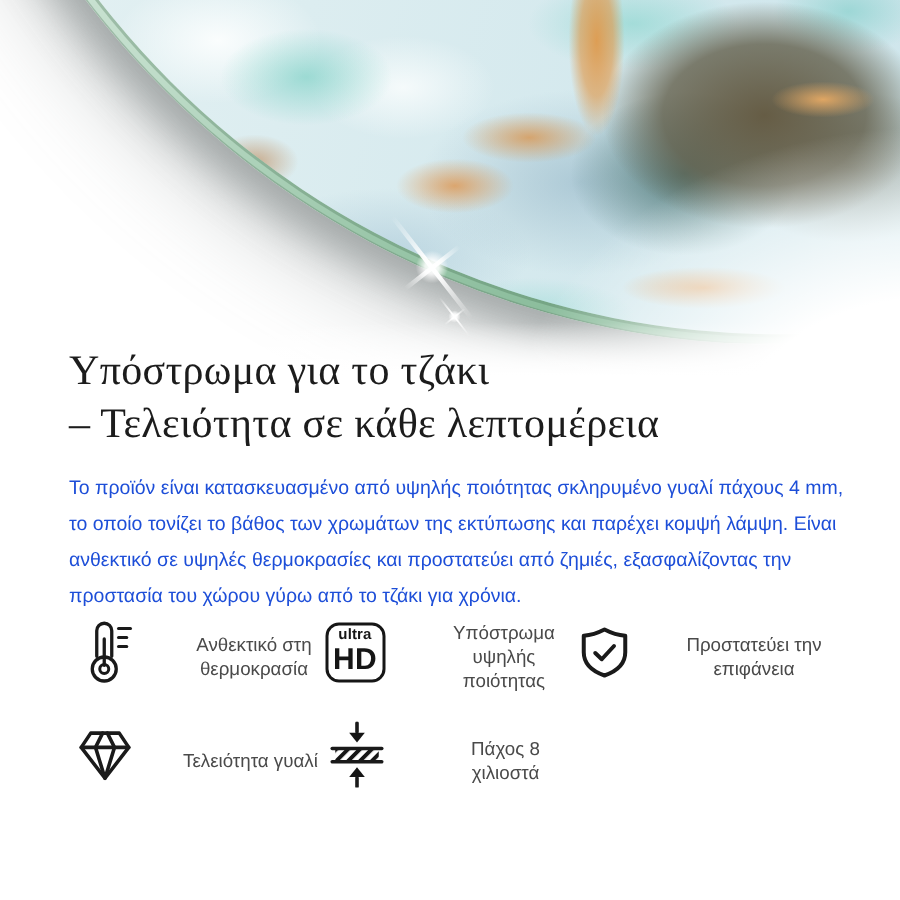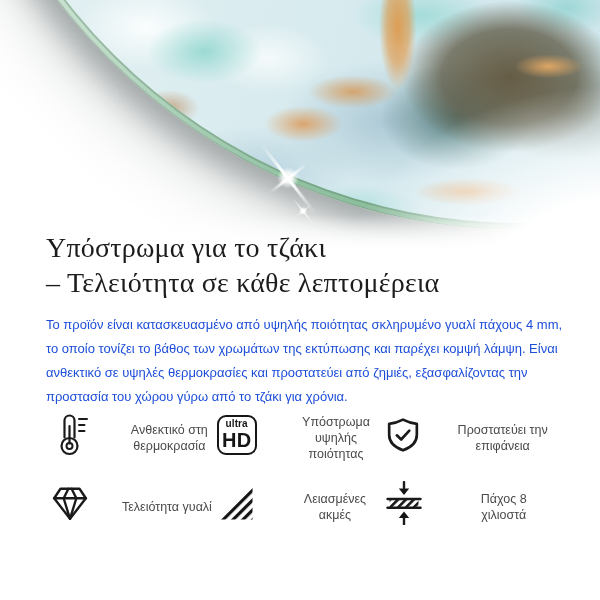--- a/index.html
+++ b/index.html
@@ -161,33 +161,20 @@
         <div class="icon-box">
           <svg width="40" height="38" viewBox="0 0 24 24">
             <path class="ic" stroke-width="1.5" d="M6 3h12l4 6-10 13L2 9Z"></path>
             <path class="ic" stroke-width="1.5" d="M11 3 8 9l4 13 4-13-3-6"></path>
             <path class="ic" stroke-width="1.5" d="M2 9h20"></path>
           </svg>
         </div>
         <div class="f-label">Τελειότητα γυαλί</div>
       </div>
 
-      <div class="feat">
-        <div class="icon-box">
-          <svg width="38" height="38" viewBox="0 0 38 38">
-            <defs>
-              <pattern id="hatchEdge" patternUnits="userSpaceOnUse" width="7" height="7" patternTransform="rotate(45)">
-                <rect width="3.2" height="7" fill="#151515"></rect>
-              </pattern>
-            </defs>
-            <path d="M3.5 35.5 L35.5 3.5 V35.5 Z" fill="url(#hatchEdge)"></path>
-          </svg>
-        </div>
-        <div class="f-label">Λειασμένες ακμές</div>
-      </div>
 
       <div class="feat">
         <div class="icon-box">
           <svg width="42" height="44" viewBox="0 0 42 44">
             <defs>
               <pattern id="hatchBar" patternUnits="userSpaceOnUse" width="5.6" height="5.6" patternTransform="rotate(45)">
                 <rect width="2.6" height="5.6" fill="#151515"></rect>
               </pattern>
             </defs>
             <line class="ic" stroke-width="2.4" x1="21" y1="1" x2="21" y2="7"></line>

